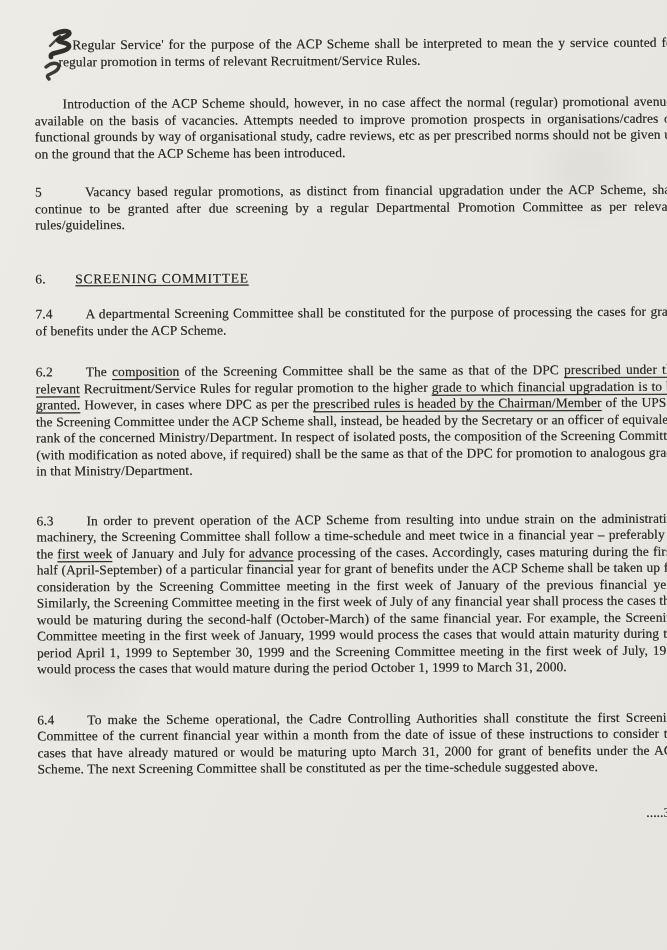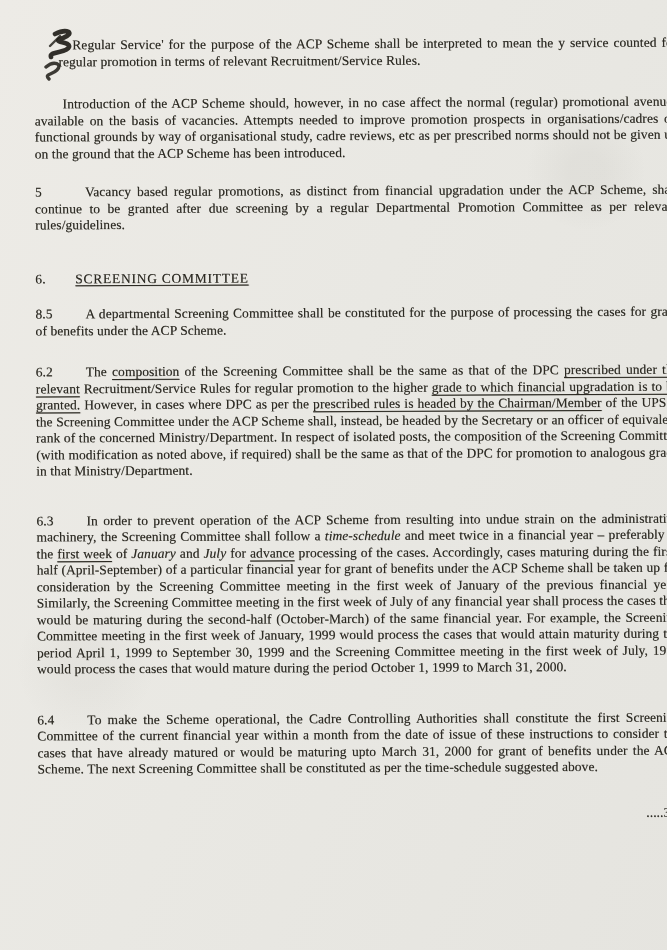--- a/index.html
+++ b/index.html
@@ -53,21 +53,21 @@
     letter-spacing: 0.8px;
     text-decoration: underline;
     text-underline-offset: 2px;
     text-decoration-thickness: 1.2px;
   }
   .u {
     text-decoration: underline;
     text-underline-offset: 2.5px;
     text-decoration-thickness: 1.1px;
   }
-  .i { font-style: italic; }
+  .i { }
   .blot {
     position: absolute;
     left: 40px;
     top: 27px;
     pointer-events: none;
   }
 </style>
 </head>
 <body>
 
@@ -82,21 +82,21 @@
   <div class="content">
 
     <p class="p1"><span>Regular Service' for the purpose of the ACP Scheme shall be interpreted to mean the y service counted for regular promotion in terms of relevant Recruitment/Service Rules.</span></p>
 
     <p class="p2"><span>Introduction of the ACP Scheme should, however, in no case affect the normal (regular) promotional avenues available on the basis of vacancies. Attempts needed to improve promotion prospects in organisations/cadres on functional grounds by way of organisational study, cadre reviews, etc as per prescribed norms should not be given up on the ground that the ACP Scheme has been introduced.</span></p>
 
     <p class="p5"><span class="pnum">5</span><span>Vacancy based regular promotions, as distinct from financial upgradation under the ACP Scheme, shall continue to be granted after due screening by a regular Departmental Promotion Committee as per relevant rules/guidelines.</span></p>
 
     <p class="h6"><span class="pnum">6.</span><span class="title">SCREENING COMMITTEE</span></p>
 
-    <p class="p61"><span class="pnum">8.5</span><span>A departmental Screening Committee shall be constituted for the purpose of processing the cases for grant of benefits under the ACP Scheme.</span></p>
+    <p class="p61"><span class="pnum">7.4</span><span>A departmental Screening Committee shall be constituted for the purpose of processing the cases for grant of benefits under the ACP Scheme.</span></p>
 
     <p class="p62"><span class="pnum">6.2</span><span>The </span><span class="u">composition</span><span> of the Screening Committee shall be the same as that of the DPC </span><span class="u">prescribed under the relevant</span><span> Recruitment/Service Rules for regular promotion to the higher </span><span class="u">grade to which financial upgradation is to be granted.</span><span> However, in cases where DPC as per the </span><span class="u">prescribed rules is headed by the Chairman/Member</span><span> of the UPSC, the Screening Committee under the ACP Scheme shall, instead, be headed by the Secretary or an officer of equivalent rank of the concerned Ministry/Department. In respect of isolated posts, the composition of the Screening Committee (with modification as noted above, if required) shall be the same as that of the DPC for promotion to analogous grade in that Ministry/Department.</span></p>
 
     <p class="p63"><span class="pnum">6.3</span><span>In order to prevent operation of the ACP Scheme from resulting into undue strain on the administrative machinery, the Screening Committee shall follow a </span><span class="i">time-schedule</span><span> and meet twice in a financial year – preferably in the </span><span class="u">first week</span><span> of </span><span class="i">January</span><span> and </span><span class="i">July</span><span> for </span><span class="u">advance</span><span> processing of the cases. Accordingly, cases maturing during the first-half (April-September) of a particular financial year for grant of benefits under the ACP Scheme shall be taken up for consideration by the Screening Committee meeting in the first week of January of the previous financial year. Similarly, the Screening Committee meeting in the first week of July of any financial year shall process the cases that would be maturing during the second-half (October-March) of the same financial year. For example, the Screening Committee meeting in the first week of January, 1999 would process the cases that would attain maturity during the period April 1, 1999 to September 30, 1999 and the Screening Committee meeting in the first week of July, 1999 would process the cases that would mature during the period October 1, 1999 to March 31, 2000.</span></p>
 
     <p class="p64"><span class="pnum">6.4</span><span>To make the Scheme operational, the Cadre Controlling Authorities shall constitute the first Screening Committee of the current financial year within a month from the date of issue of these instructions to consider the cases that have already matured or would be maturing upto March 31, 2000 for grant of benefits under the ACP Scheme. The next Screening Committee shall be constituted as per the time-schedule suggested above.</span></p>
 
     <p class="footerline"><span>.....3/-</span></p>
 
   </div>

